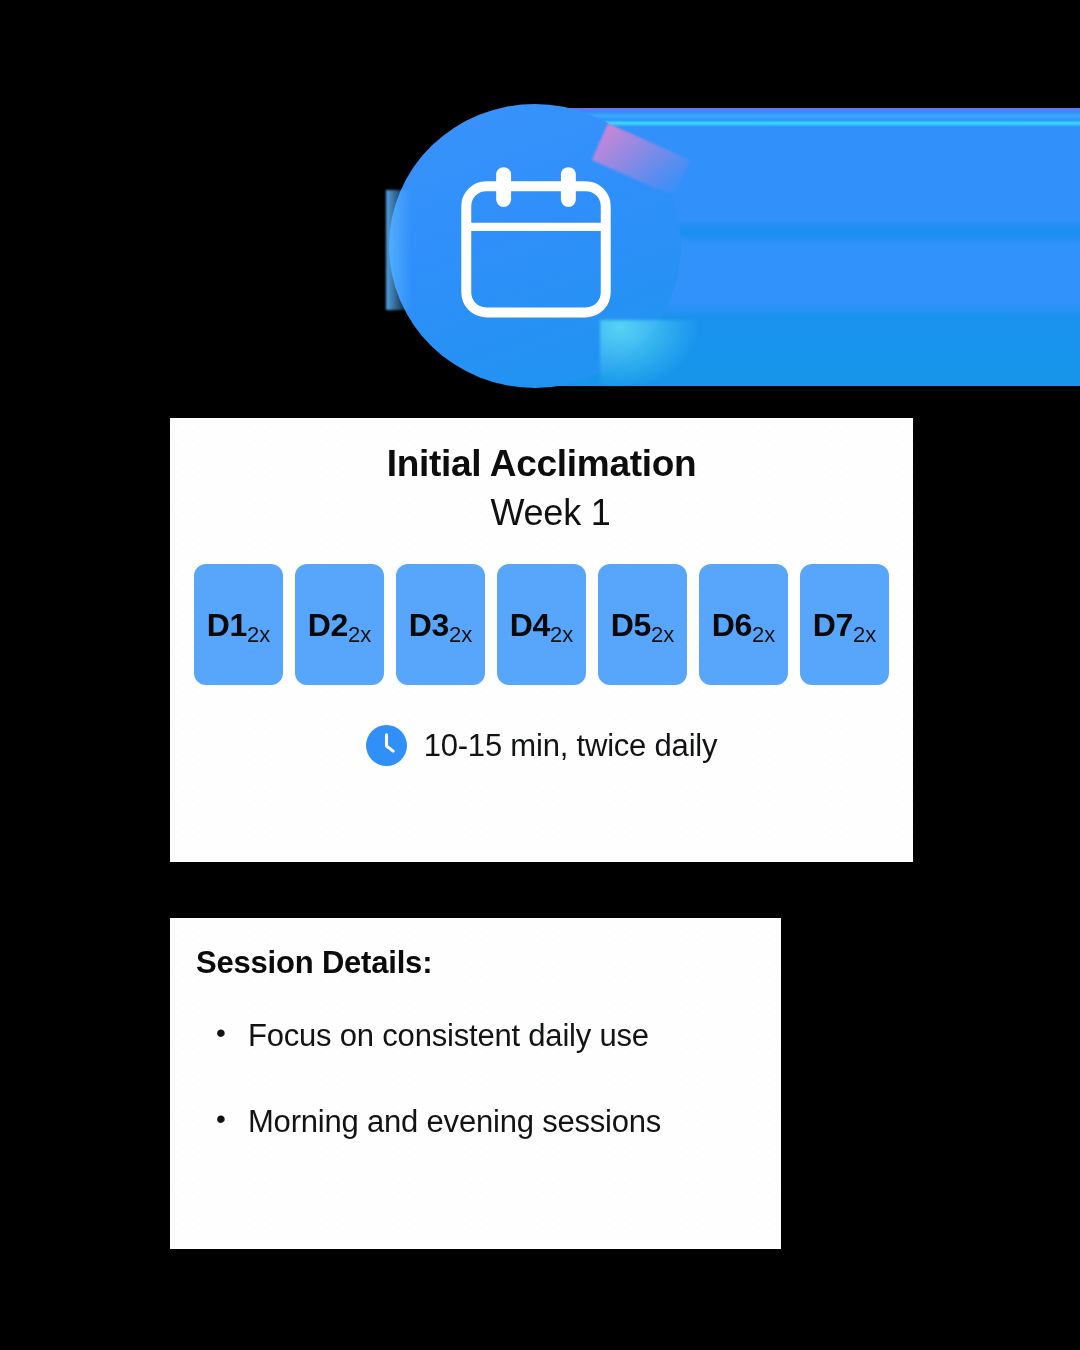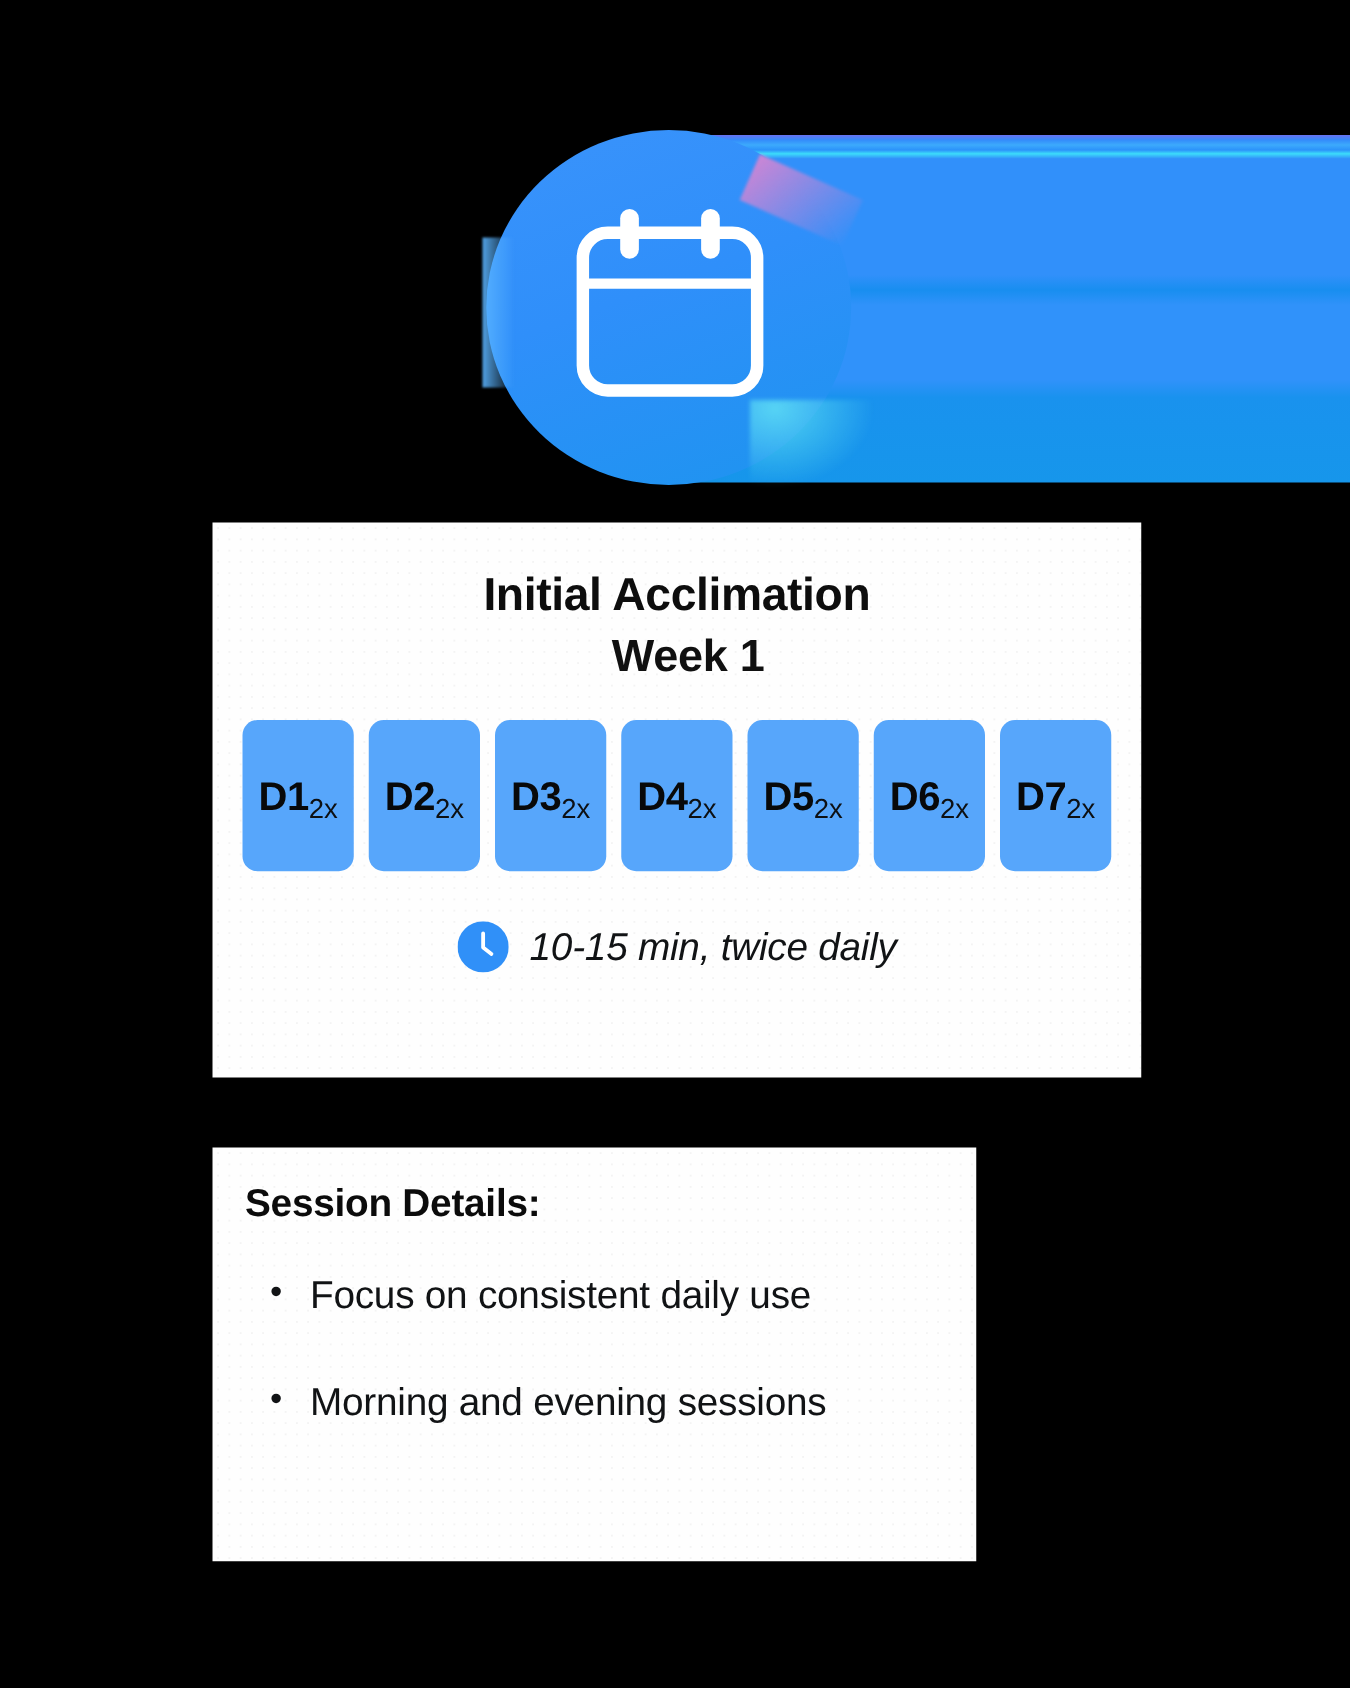--- a/index.html
+++ b/index.html
@@ -116,34 +116,34 @@
   #card-details {
     left: 170px;
     top: 918px;
     width: 611px;
     height: 331px;
   }
 
   
   .phase-title {
     margin: 0;
-    padding-top: 36px;
+    padding-top: 24px;
     text-align: center;
     font-size: 37px;
     font-weight: bold;
     color: #0d0d0d;
     letter-spacing: -0.3px;
     line-height: 1.18;
   }
   .phase-subtitle {
     margin: 0;
     padding-top: 6px;
     text-align: center;
     font-size: 36px;
-    font-weight: bold;
+    font-weight: normal;
     color: #101010;
     letter-spacing: -0.2px;
     line-height: 1.18;
     padding-left: 18px;
   }
 
   #day-row {
     display: flex;
     justify-content: center;
     gap: 12px;
@@ -174,21 +174,20 @@
     line-height: 1;
     margin-top: 21px;
   }
 
   #duration-row {
     display: flex;
     align-items: center;
     justify-content: center;
     gap: 17px;
     margin-top: 40px;
-    font-style: italic;
   }
   #clock-icon {
     width: 41px;
     height: 41px;
     flex: 0 0 auto;
     display: block;
   }
   #duration-text {
     font-size: 31px;
     color: #111315;

